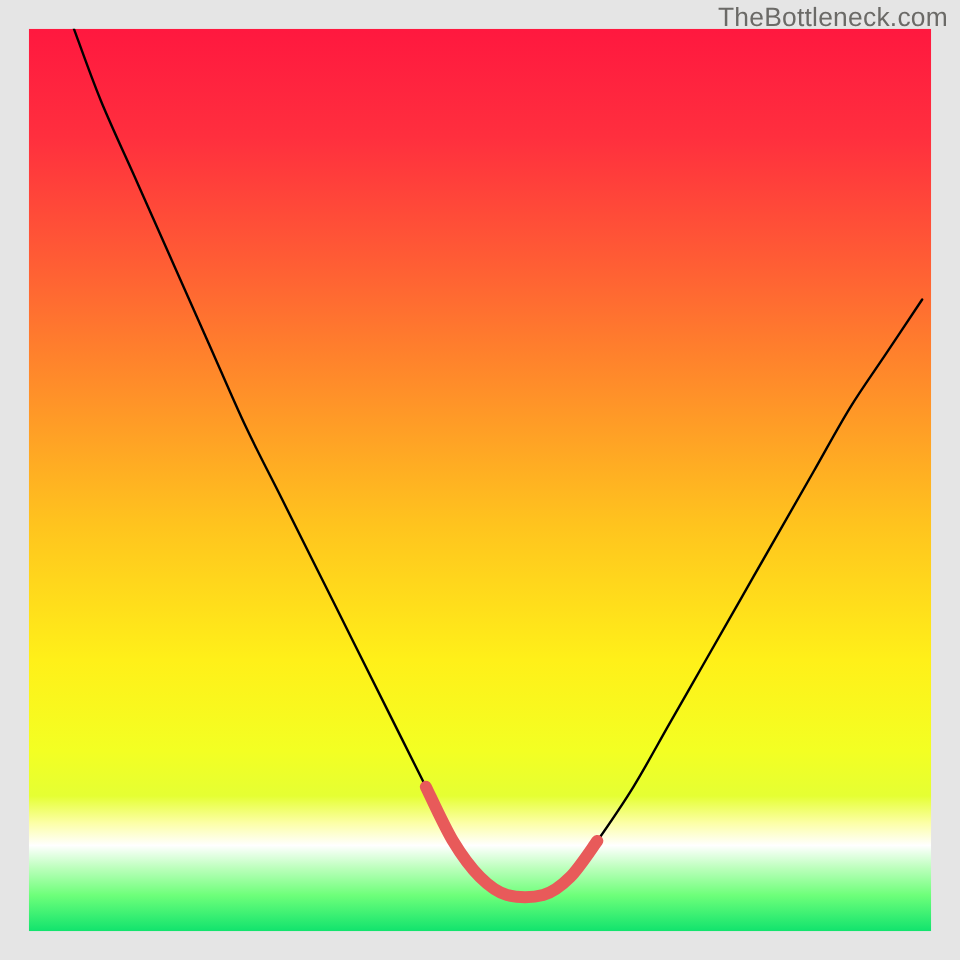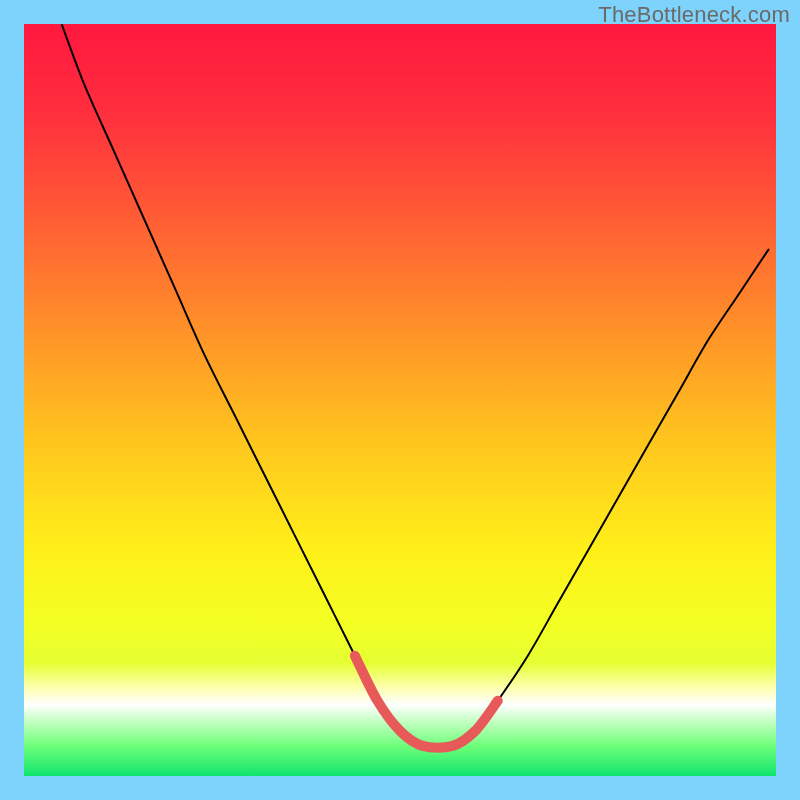--- a/index.html
+++ b/index.html
@@ -10,21 +10,21 @@
     background: #000;
     overflow: hidden;
     font-family: Arial, Helvetica, sans-serif;
   }
   .frame {
     position: absolute;
     top: 0;
     left: 0;
     width: 800px;
     height: 800px;
-    background: #7dd3fc;
+    background: #e5e5e5;
   }
   .plot {
     position: absolute;
     top: 24px;
     left: 24px;
     width: 752px;
     height: 752px;
   }
   .watermark {
     position: absolute;

